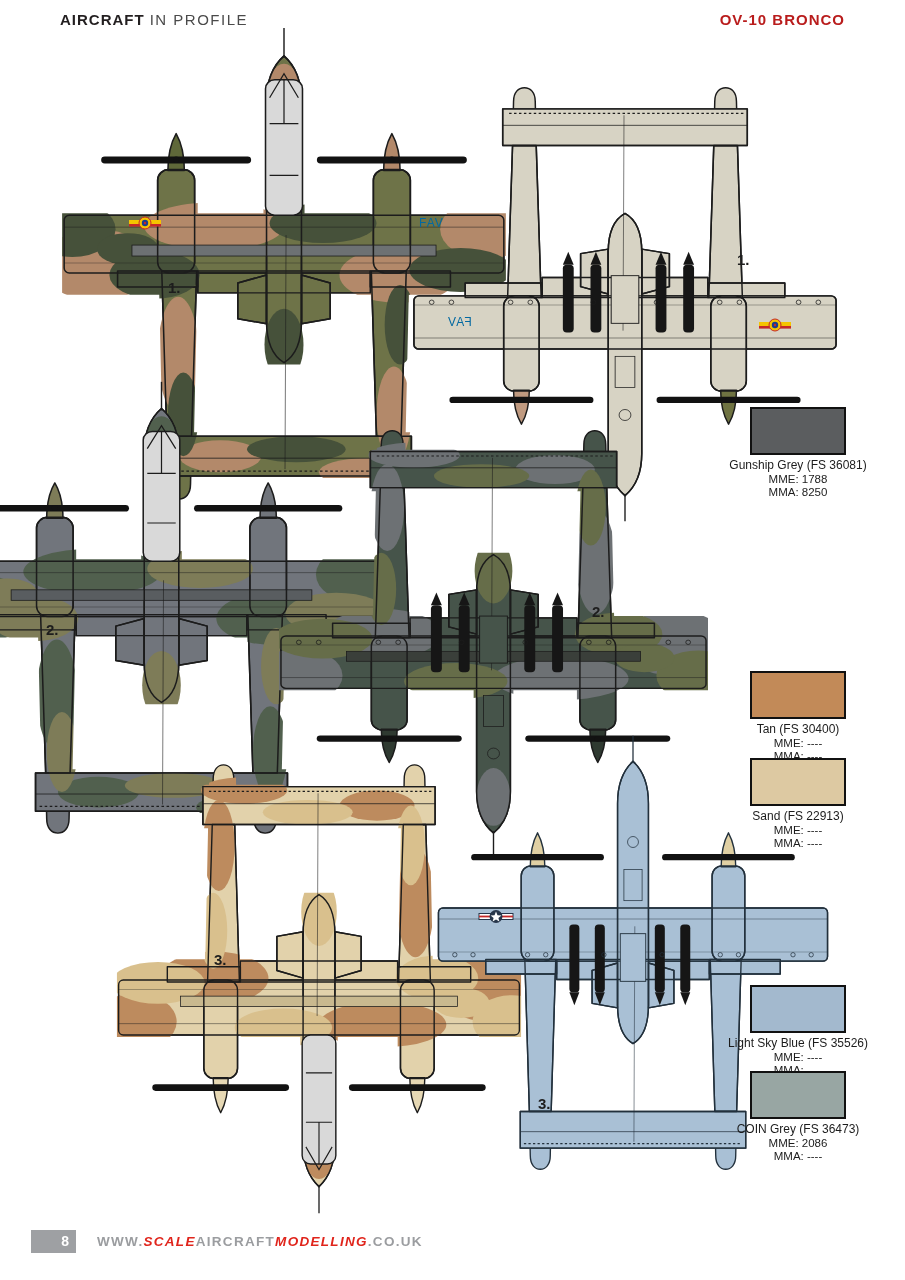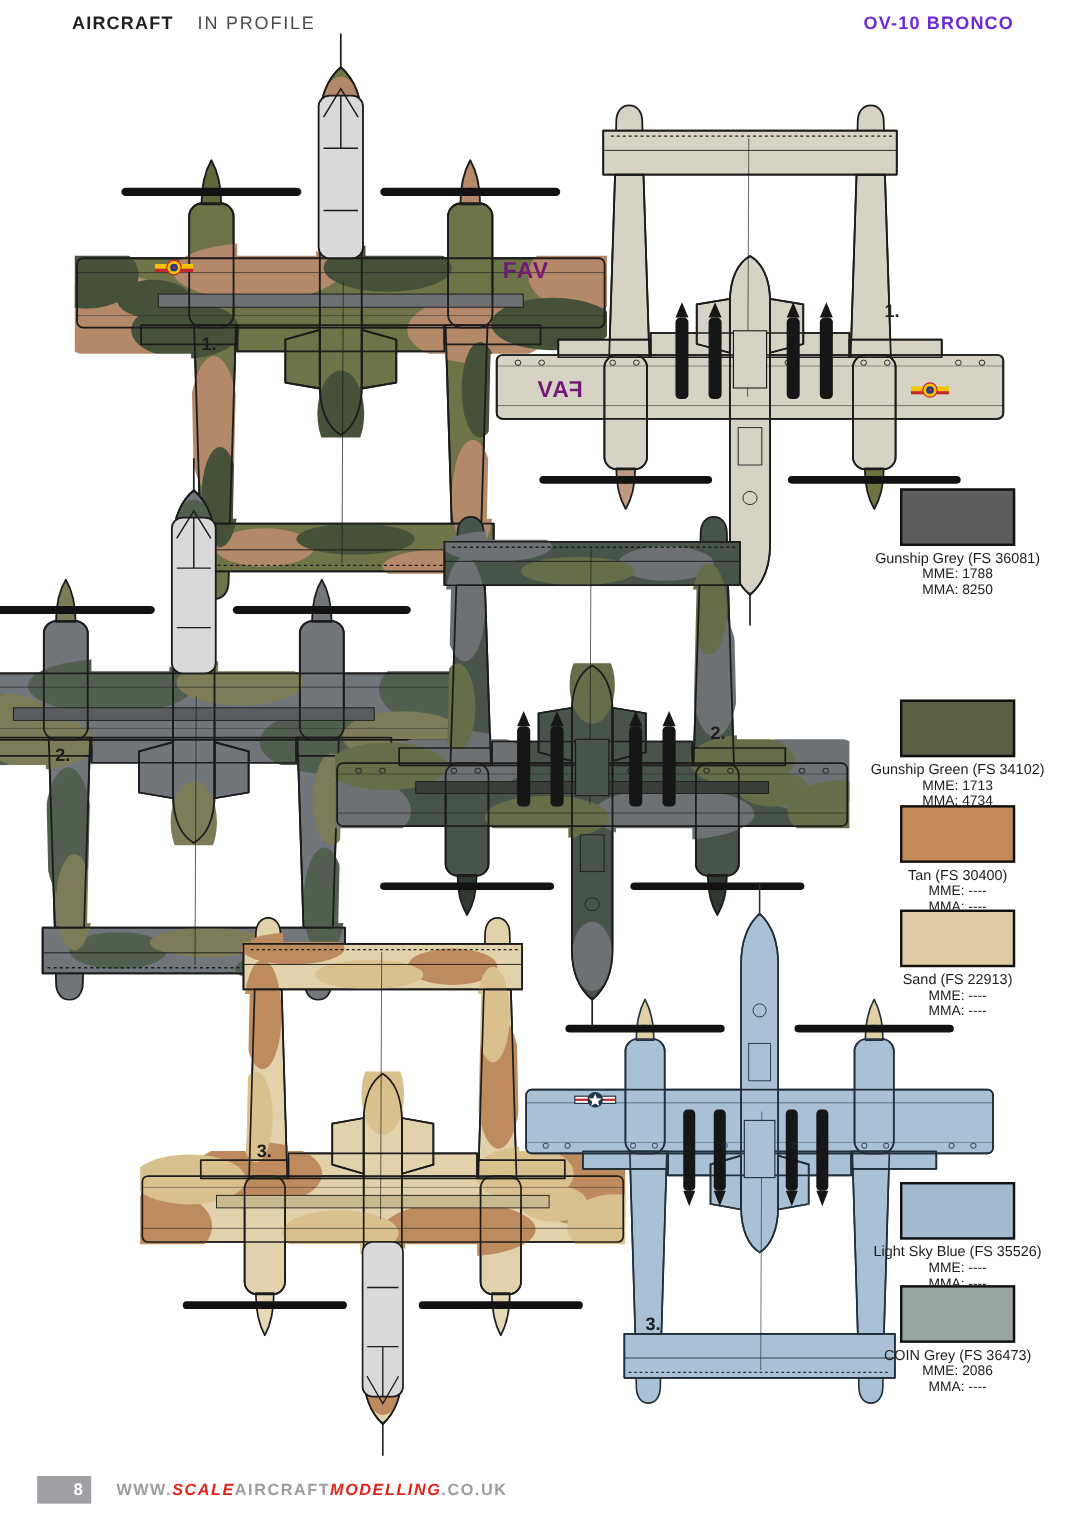--- a/index.html
+++ b/index.html
@@ -1,42 +1,42 @@
 <!DOCTYPE html>
 <html><head>
 <meta charset="utf-8">
 <style>
   html,body{margin:0;padding:0;background:#e8e8e8;font-family:"Liberation Sans",sans-serif;}
   #page{position:relative;width:905px;height:1280px;background:#ffffff;overflow:hidden;margin:0 auto;}
 
   
   .hdr{position:absolute;top:11px;font-size:15px;letter-spacing:1px;color:#2e2e2e;white-space:nowrap;}
   .hdr-left{left:60px;}
-  .hdr-right{right:60px;font-weight:700;color:#6d28d9;}
+  .hdr-right{right:60px;font-weight:700;color:#b91c1c;}
   .hdr-left .b{font-weight:700;color:#231f20;}
-  .hdr-left .r{font-weight:400;color:#4a4a4a;margin-left:20px;letter-spacing:1.5px;}
+  .hdr-left .r{font-weight:400;color:#4a4a4a;margin-left:5px;letter-spacing:1.5px;}
 
   
   .af{position:absolute;}
   .af1{left:58px;top:24px;width:452px;height:478px;}
   .af2{left:408px;top:85px;width:434px;height:440px;transform:rotate(180deg);}
   .af3{left:-62px;top:378px;width:447px;height:458px;}
   .af4{left:275px;top:428px;width:437px;height:434px;transform:rotate(180deg);}
   .af5{left:113px;top:762px;width:412px;height:455px;transform:rotate(180deg);}
   .af6{left:433px;top:732px;width:400px;height:440px;}
 
   
   .lbl{position:absolute;font-size:15px;font-weight:700;color:#1d1d1d;}
   .lb1{left:168px;top:279px;} .lb2{left:737px;top:251px;}
   .lb3{left:46px;top:621px;}  .lb4{left:592px;top:603px;}
   .lb5{left:214px;top:951px;} .lb6{left:538px;top:1095px;}
 
   
   .mk{position:absolute;}
-  .mk-fav{font-weight:700;font-size:19px;letter-spacing:1px;color:#701a75;line-height:1;}
+  .mk-fav{font-weight:400;font-size:12px;letter-spacing:1px;color:#0369a1;line-height:1;}
   .mk-fav1{left:419px;top:217px;}
   .mk-fav2{left:447px;top:316px;transform:scaleX(-1);}
   .mk-roundel1{left:129px;top:216px;width:32px;height:14px;}
   .mk-roundel2{left:759px;top:318px;width:32px;height:14px;}
   .mk-star{left:477px;top:909px;width:38px;height:15px;}
 
   
   .sw{position:absolute;left:718px;width:160px;text-align:center;color:#1c1c1c;}
   .sw .box{width:92px;height:44px;margin:0 auto;border:2px solid #111;}
   .sw .nm{font-size:12px;margin-top:3px;}
@@ -245,26 +245,20 @@
     <circle cx="19" cy="7.5" r="6.5" fill="#27364a"></circle>
     <path d="M19,2.6 L20.5,6.2 L24.4,6.4 L21.4,8.9 L22.4,12.6 L19,10.5 L15.6,12.6 L16.6,8.9 L13.6,6.4 L17.5,6.2 Z" fill="#ffffff"></path>
   </svg>
 
   <div class="sw sw1">
     <div class="box" style="background: rgb(91, 93, 95);"></div>
     <div class="nm">Gunship Grey (FS 36081)</div>
     <div class="ln">MME: 1788</div>
     <div class="ln">MMA: 8250</div>
   </div>
-  <div class="sw sw3">
-    <div class="box" style="background: rgb(91, 95, 68);"></div>
-    <div class="nm">Gunship Green (FS 34102)</div>
-    <div class="ln">MME: 1713</div>
-    <div class="ln">MMA: 4734</div>
-  </div>
   <div class="sw sw4">
     <div class="box" style="background: rgb(194, 138, 88);"></div>
     <div class="nm">Tan (FS 30400)</div>
     <div class="ln">MME: ----</div>
     <div class="ln">MMA: ----</div>
   </div>
   <div class="sw sw5">
     <div class="box" style="background: rgb(221, 201, 162);"></div>
     <div class="nm">Sand (FS 22913)</div>
     <div class="ln">MME: ----</div>

